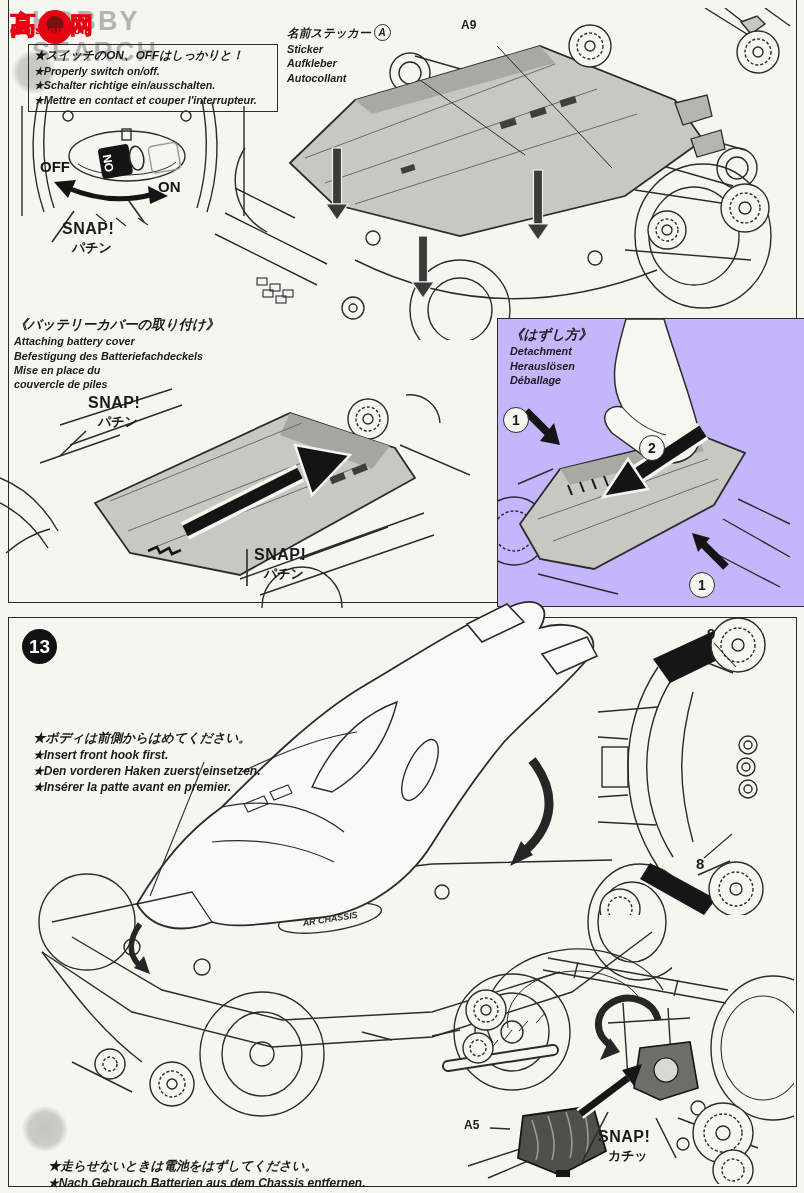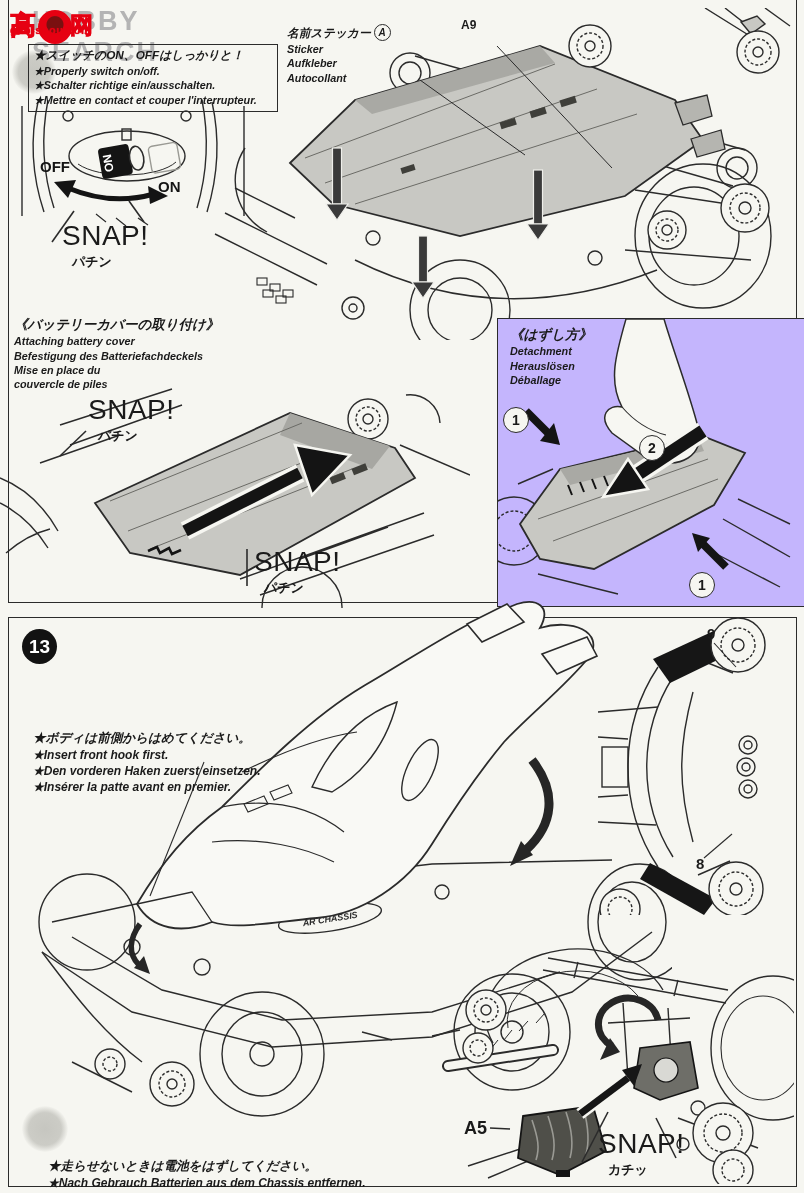--- a/index.html
+++ b/index.html
@@ -8,21 +8,21 @@
   .abs{position:absolute;}
   svg.art{position:absolute;pointer-events:none;}
   .frame{position:absolute;border:1.7px solid #2b2b2b;}
   .top-frame{left:8px;top:-4px;width:787px;height:606px;border-top:none;background:transparent;}
   .note{font-weight:bold;font-size:10.8px;line-height:1.34;white-space:nowrap;font-style:italic;}
   .note .jp{font-size:11.8px;}
   .note-lg{font-size:12px;}
   .note-lg .jp{font-size:12.6px;margin-top:44px;}
   .note-box{border:1.6px solid #2b2b2b;padding:3px 5px 4px 5px;}
   .heading-jp{font-weight:bold;font-size:13.5px;white-space:nowrap;}
-  .snap-label{font-weight:normal;font-size:28px;letter-spacing:.5px;white-space:nowrap;}
+  .snap-label{font-weight:bold;font-size:16px;letter-spacing:.5px;white-space:nowrap;}
   .snap-sound{font-weight:bold;font-size:13px;margin-top:1px;padding-left:10px;white-space:nowrap;}
   .part-label{font-weight:bold;font-size:15px;white-space:nowrap;}
   .callout-num{font-weight:bold;font-size:15px;}
   .circle-marker{position:absolute;width:24px;height:24px;border:1.8px solid #2b2b2b;border-radius:50%;
         background:#f6f6f1;display:flex;align-items:center;justify-content:center;
         font-weight:bold;font-size:14px;}
   .badge-a{display:inline-flex;width:15px;height:15px;border:1.4px solid #2b2b2b;border-radius:50%;
         align-items:center;justify-content:center;font-size:10px;font-weight:bold;
         vertical-align:1px;margin-left:3px;background:#f6f6f1;}
   .step-badge{position:absolute;width:35px;height:35px;border-radius:50%;background:#121212;color:#ffffff;
@@ -441,20 +441,20 @@
   <div class="abs callout-num" style="left:707px;top:625px;">9</div>
   <div class="abs callout-num" style="left:696px;top:855px;">8</div>
 
   <div class="blob" style="left:22px;top:1106px;width:46px;height:46px;"></div>
 
   <div class="abs note note-lg" style="left:48px;top:1114px;">
     <div class="jp">★走らせないときは電池をはずしてください。</div>
     <div>★Nach Gebrauch Batterien aus dem Chassis entfernen.</div>
   </div>
 
-  <div class="abs part-label" style="left:464px;top:1118px;font-size:18px;">A5</div>
+  <div class="abs part-label" style="left:464px;top:1118px;font-size:12px;">A5</div>
 
   <div class="abs" style="left:598px;top:1128px;">
     <div class="snap-label">SNAP!</div>
     <div class="snap-sound">カチッ</div>
   </div>
 
 </div>
 
 </body></html>

